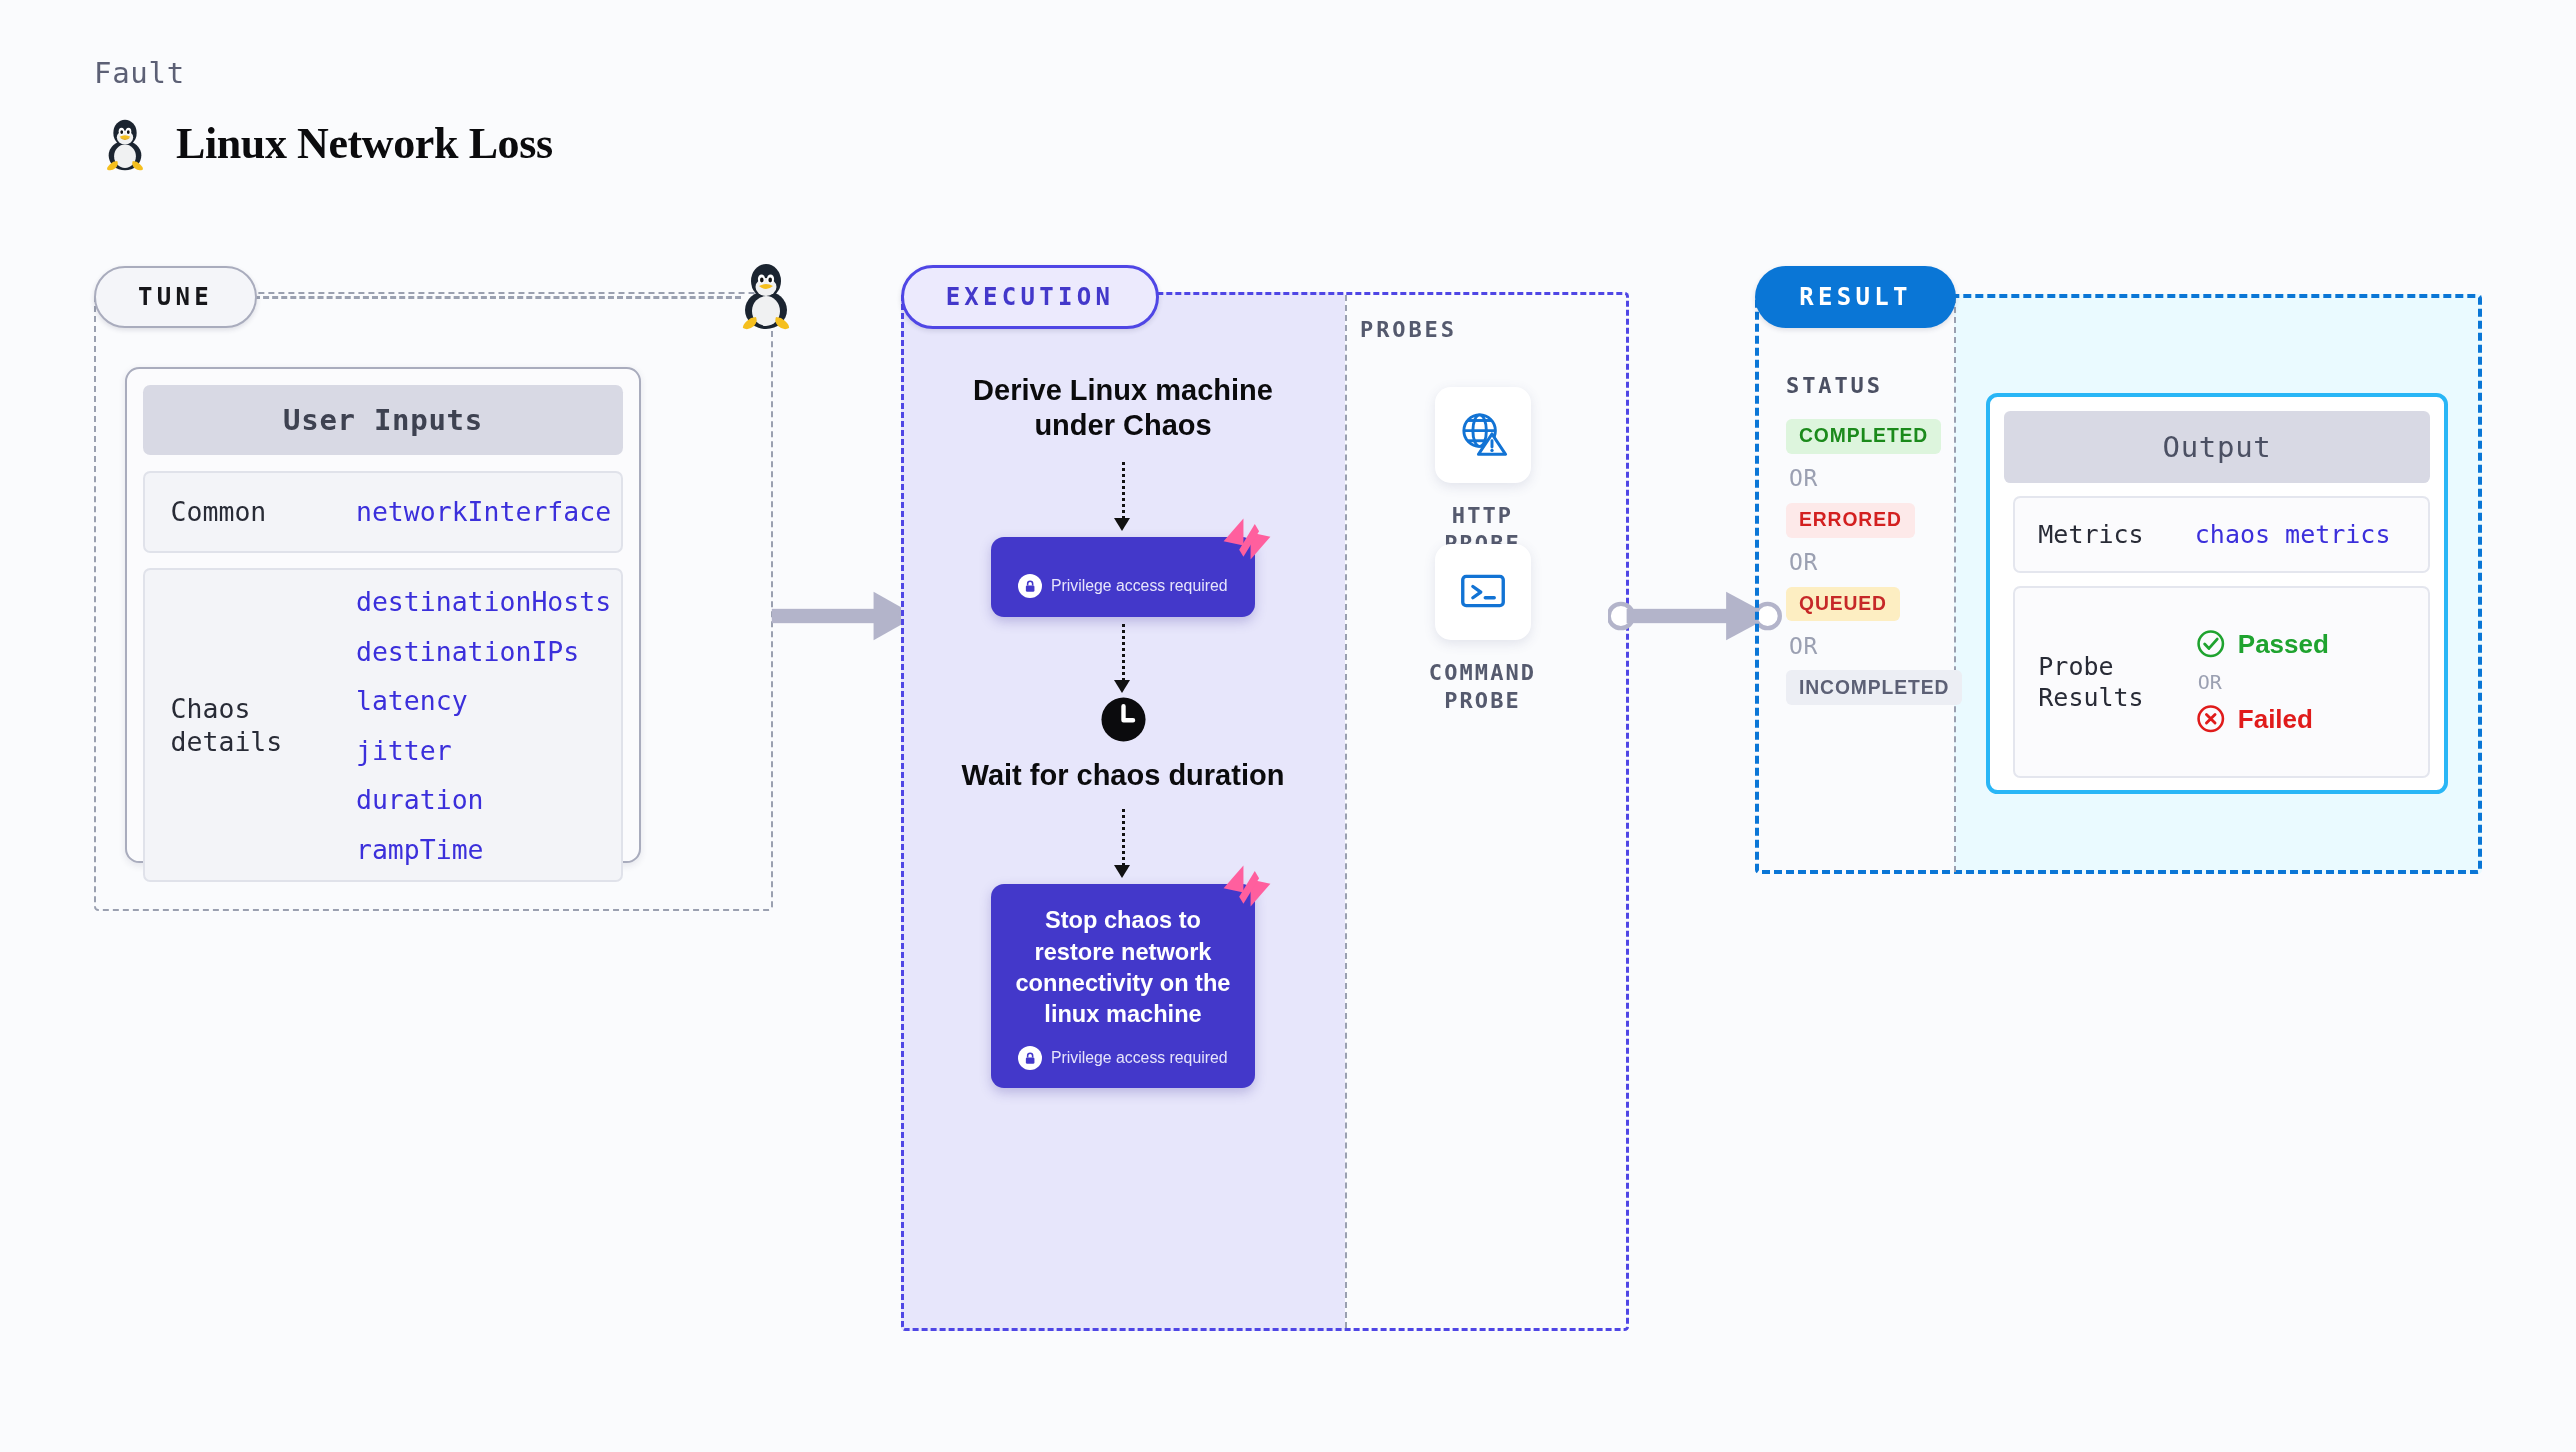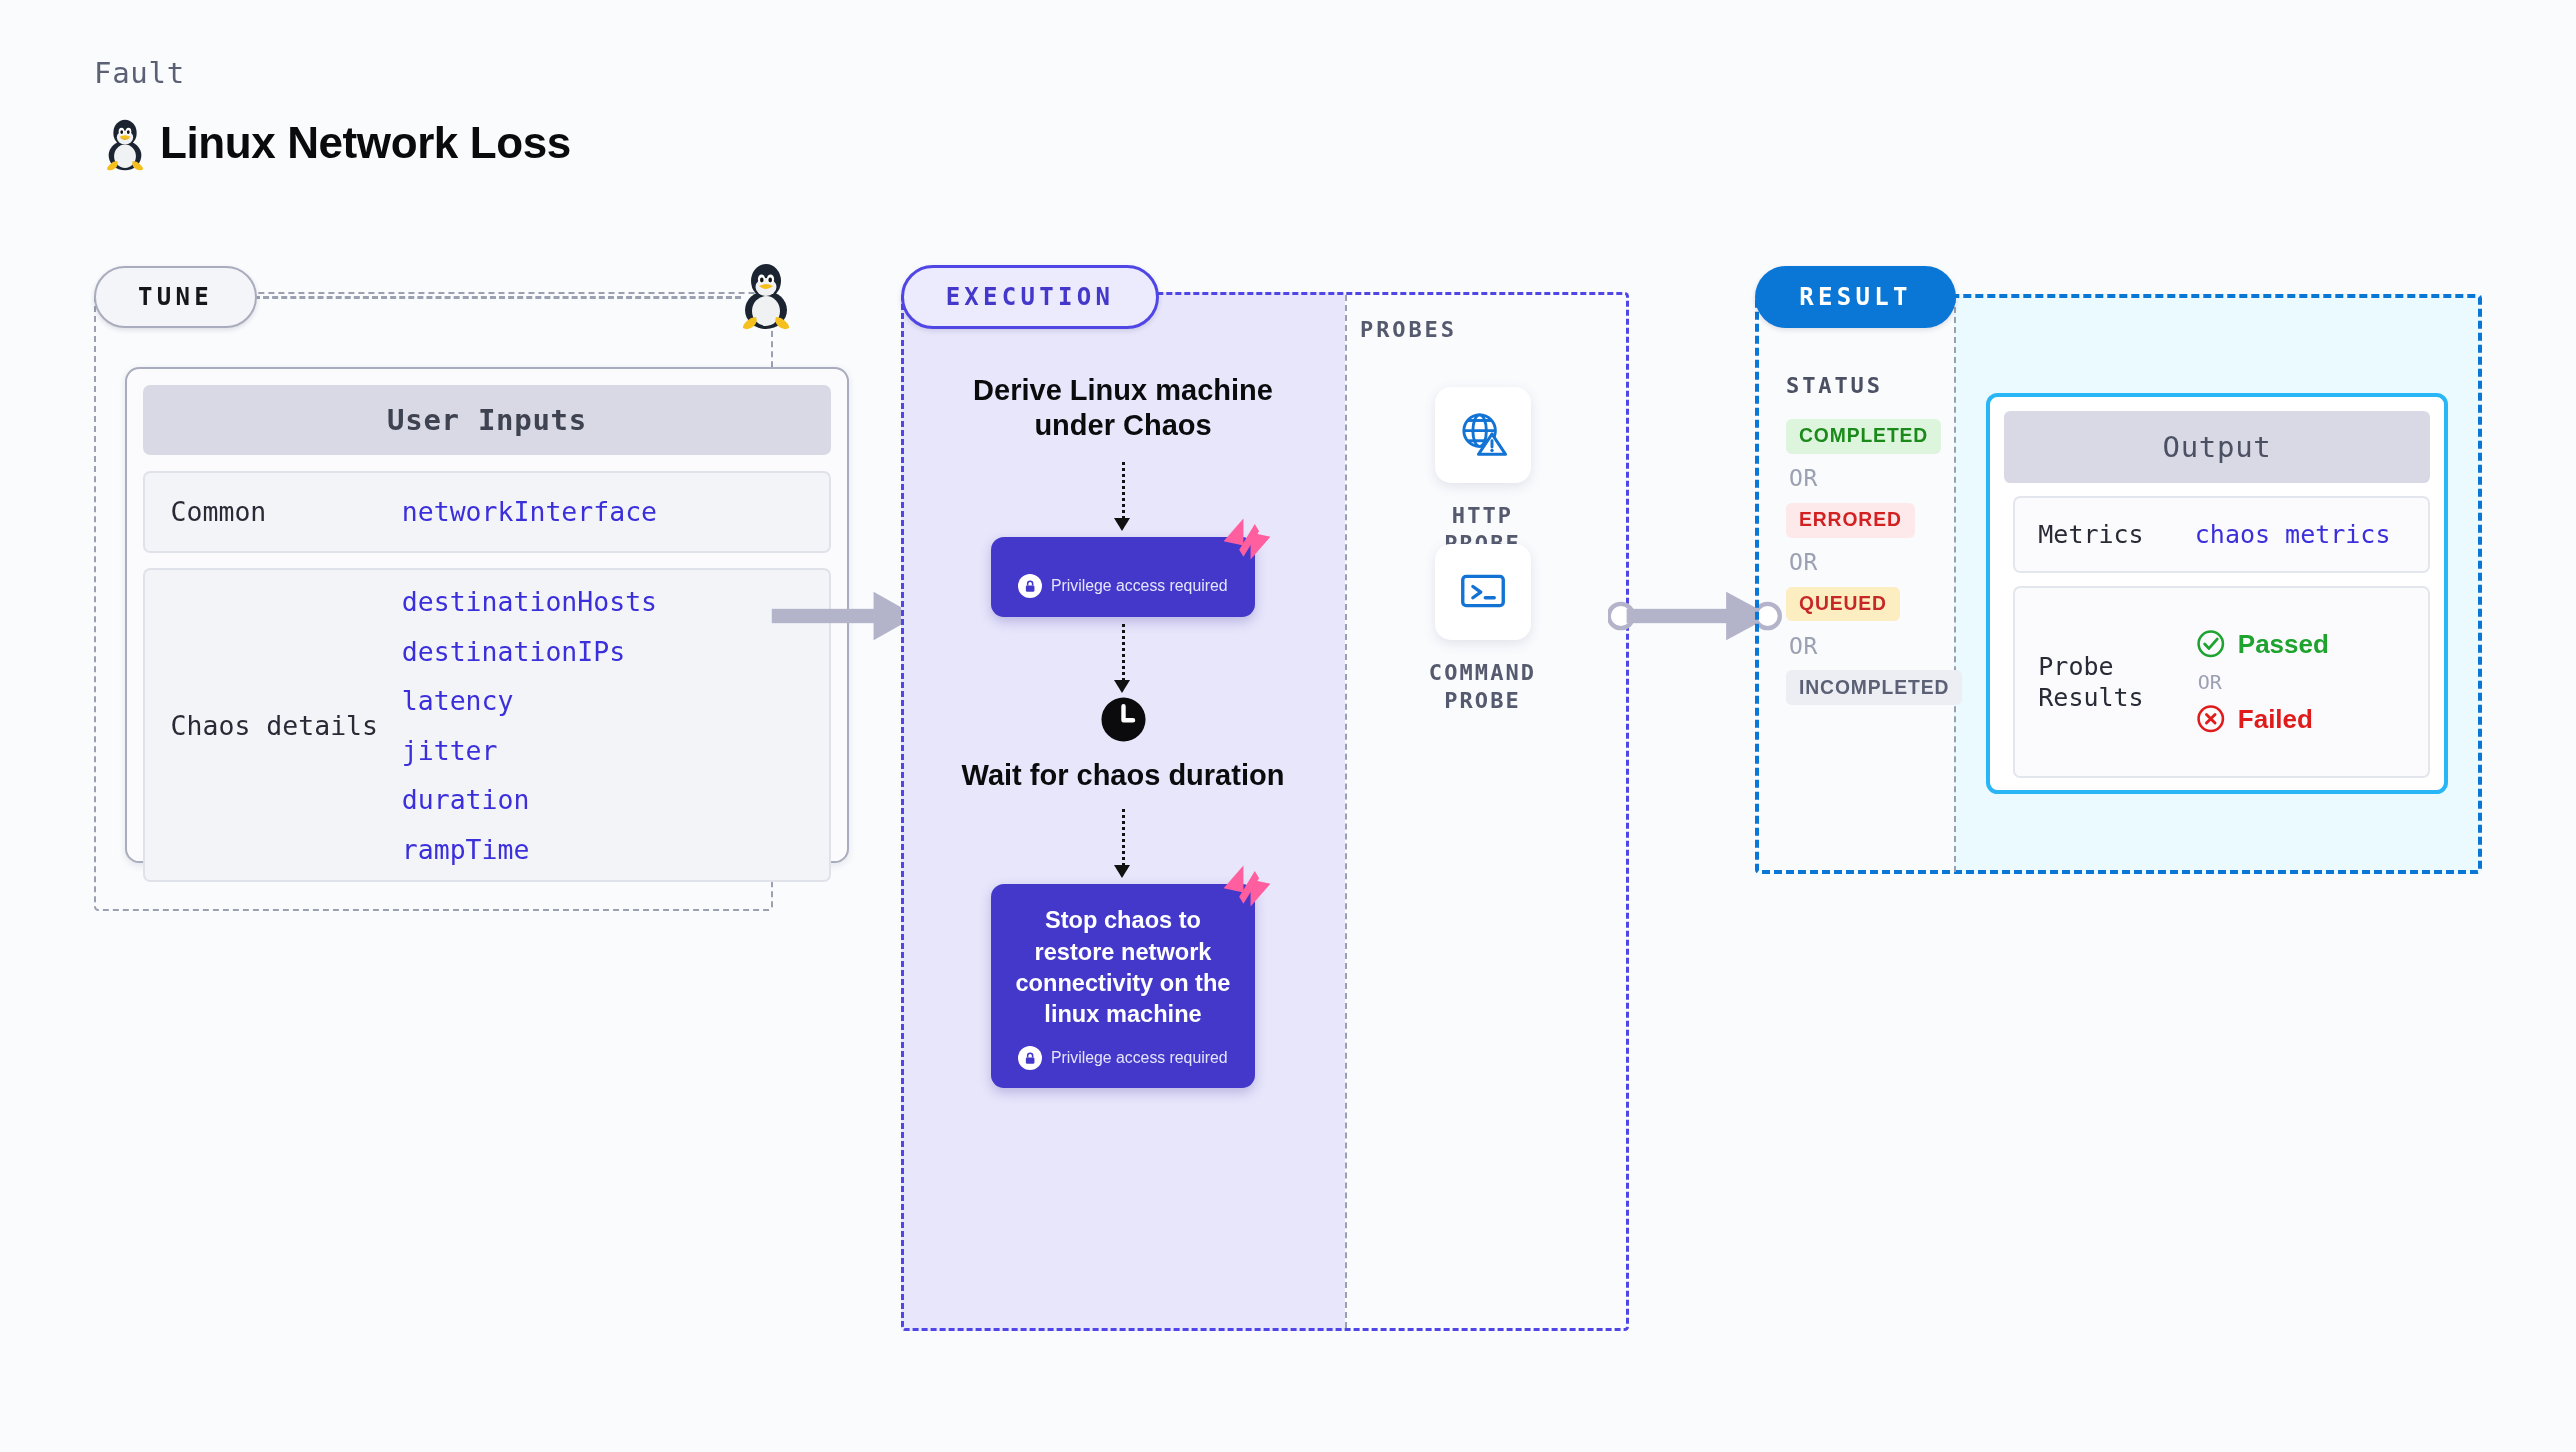--- a/index.html
+++ b/index.html
@@ -10,21 +10,21 @@
     overflow: hidden;
   }
   #stage { position: relative; width: 2576px; height: 1452px; }
 
   
   .hdr-kicker {
     position: absolute; left: 94px; top: 56px;
     font-family: "DejaVu Sans Mono", monospace;
     font-size: 29px; color: #5c6075; letter-spacing: 0.7px;
   }
-  .hdr-row { position: absolute; left: 100px; top: 115px; display: flex; align-items: center; gap: 10px; }
+  .hdr-row { position: absolute; left: 100px; top: 115px; display: flex; align-items: center; gap: 26px; font-family: Liberation Serif, serif; }
   .hdr-title {
     font-size: 44px; font-weight: 700; color: #0b0b0d; letter-spacing: -0.4px;
   }
 
   
   .tux { display:block; }
   .dash-box { position: absolute; border-radius: 4.3px; }
 
   .badge-pill {
     position: absolute; display: flex; align-items: center; justify-content: center;
@@ -45,21 +45,21 @@
     left: 1755px; top: 266px; width: 201px; height: 62px;
     background: #0a76d6; border: 0; color: #ffffff;
   }
 
   
   #tune-dash {
     left: 94px; top: 292px; width: 679px; height: 619px;
     border: 2.9px dashed #9aa0b0; background: transparent;
   }
   .tune-card {
-    position: absolute; left: 125px; top: 367px; width: 724px; height: 496px;
+    position: absolute; left: 125px; top: 367px; width: 516px; height: 496px;
     background: #fbfbfd; border: 2.9px solid #a9acbd; border-radius: 14.3px;
     box-shadow: 0 2.1px 7.2px rgba(40,40,80,.10);
     padding: 15.8px;
   }
   .ui-header {
     height: 70px; background: #d8d9e4; border-radius: 7.2px;
     display: flex; align-items: center; justify-content: center;
     font-family: "DejaVu Sans Mono", monospace; font-size: 29px;
     color: #3e4251; font-weight: 700; letter-spacing: 0.7px;
   }

